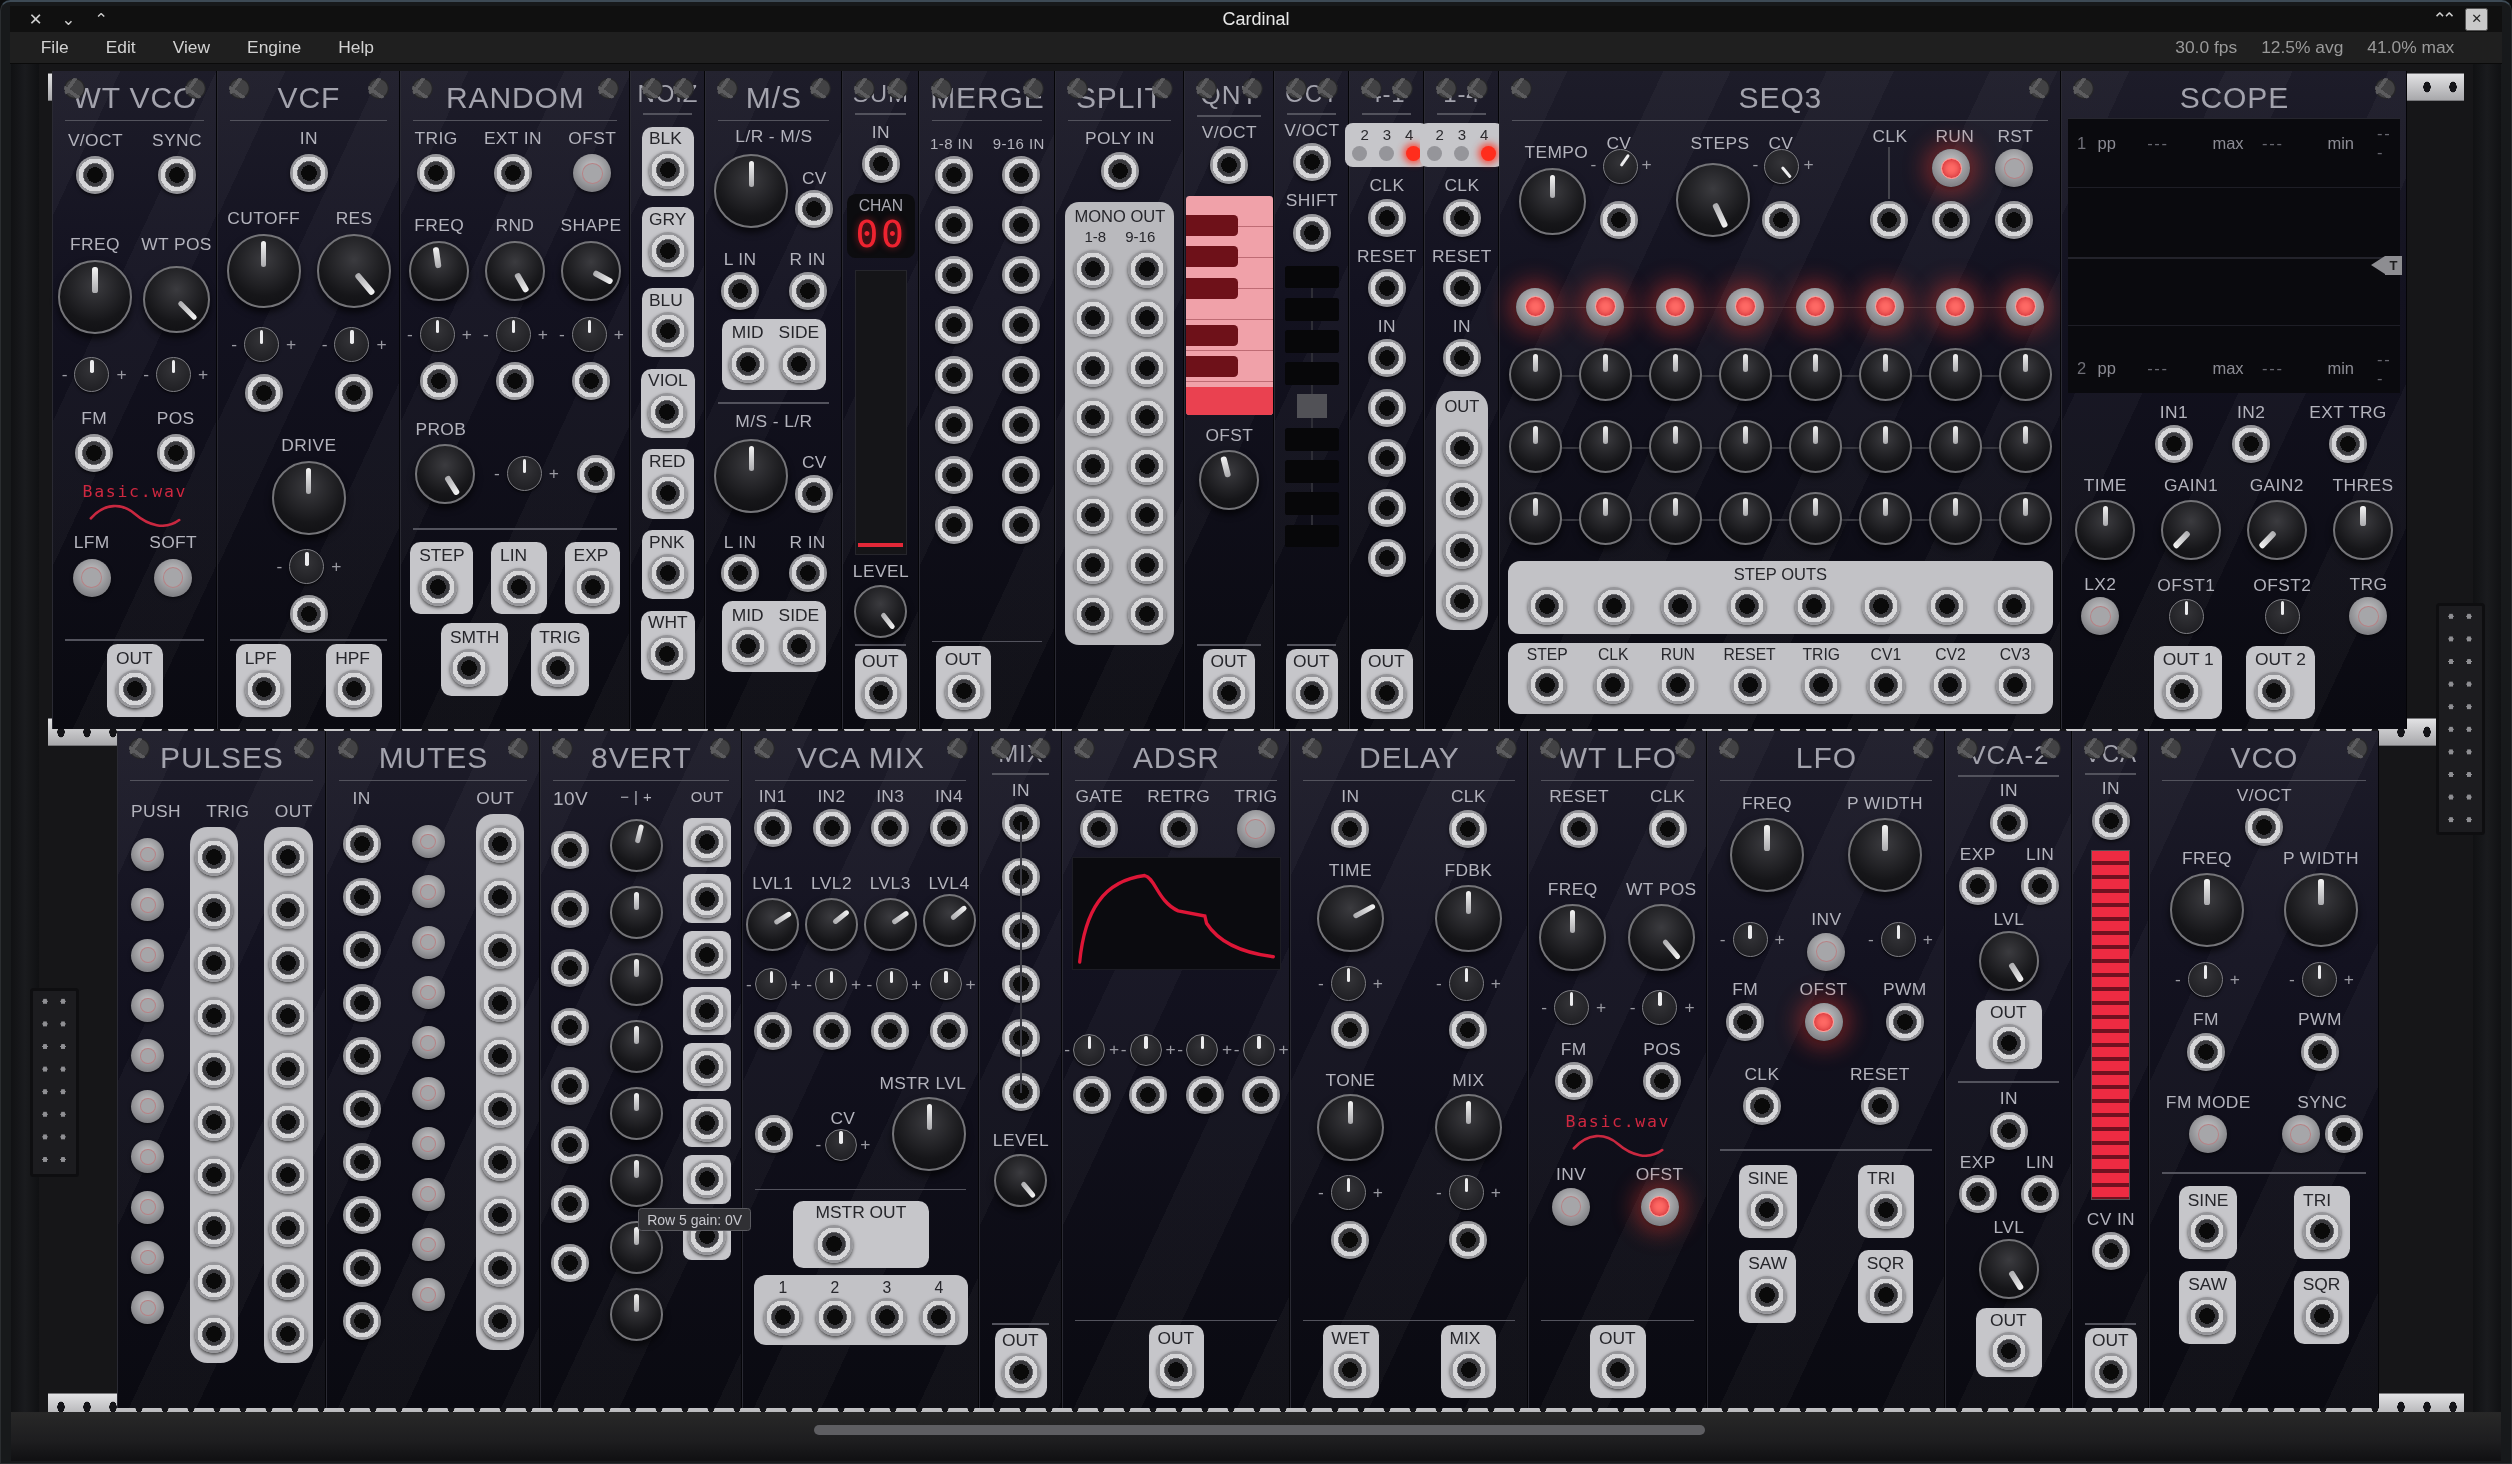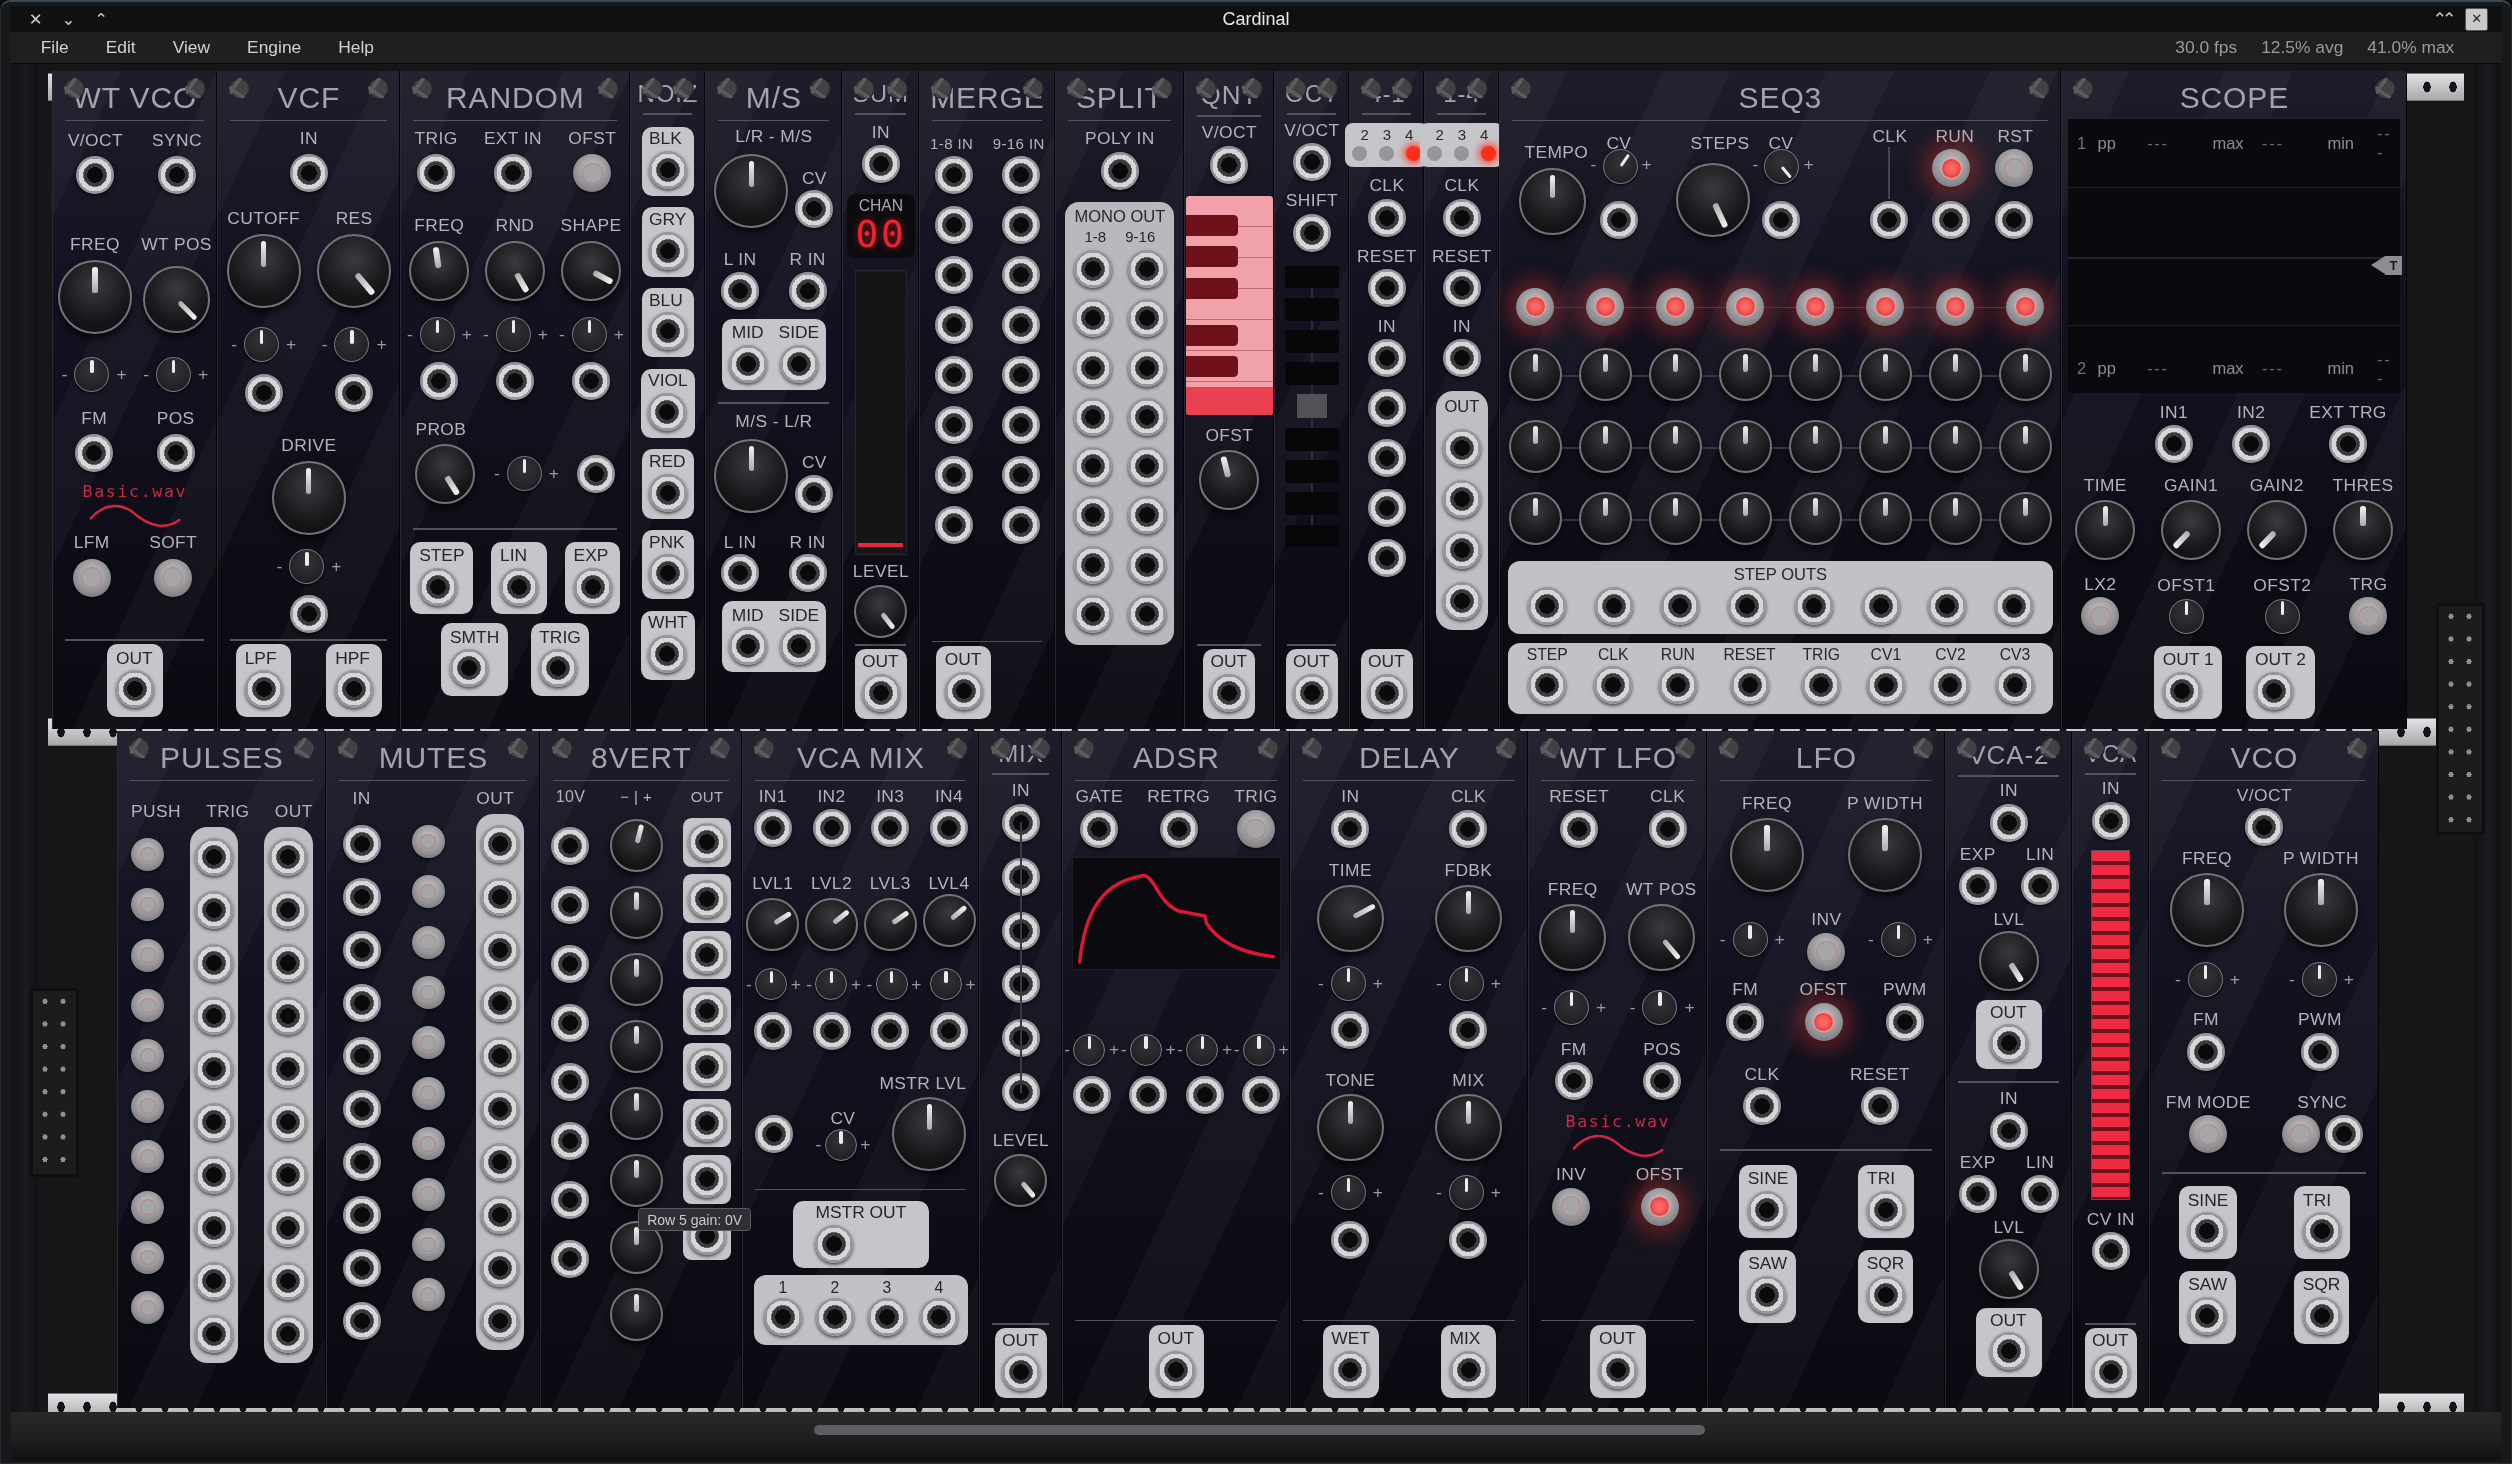--- a/index.html
+++ b/index.html
@@ -1117,21 +1117,21 @@
           </div>
         </div>
       </div>
 
       <div class="module" style="width:202px">
         <div class="mtitle">8VERT</div>
           <div class="hr"></div>
         <div class="tooltip" style="left:97px;top:477px">Row 5 gain: 0V</div>
         <div class="rowa" style="margin-top:7px;align-items:flex-start">
           <div class="col" style="gap:21px">
-            <div class="lbl" style="font-size:16px">10V</div>
+            <div class="lbl" style="font-size:19px">10V</div>
             <div class="j"></div>
               <div class="j"></div>
               <div class="j"></div>
               <div class="j"></div>
               <div class="j"></div>
               <div class="j"></div>
               <div class="j"></div>
               <div class="j"></div>
           </div>
           <div class="col" style="gap:14px">

